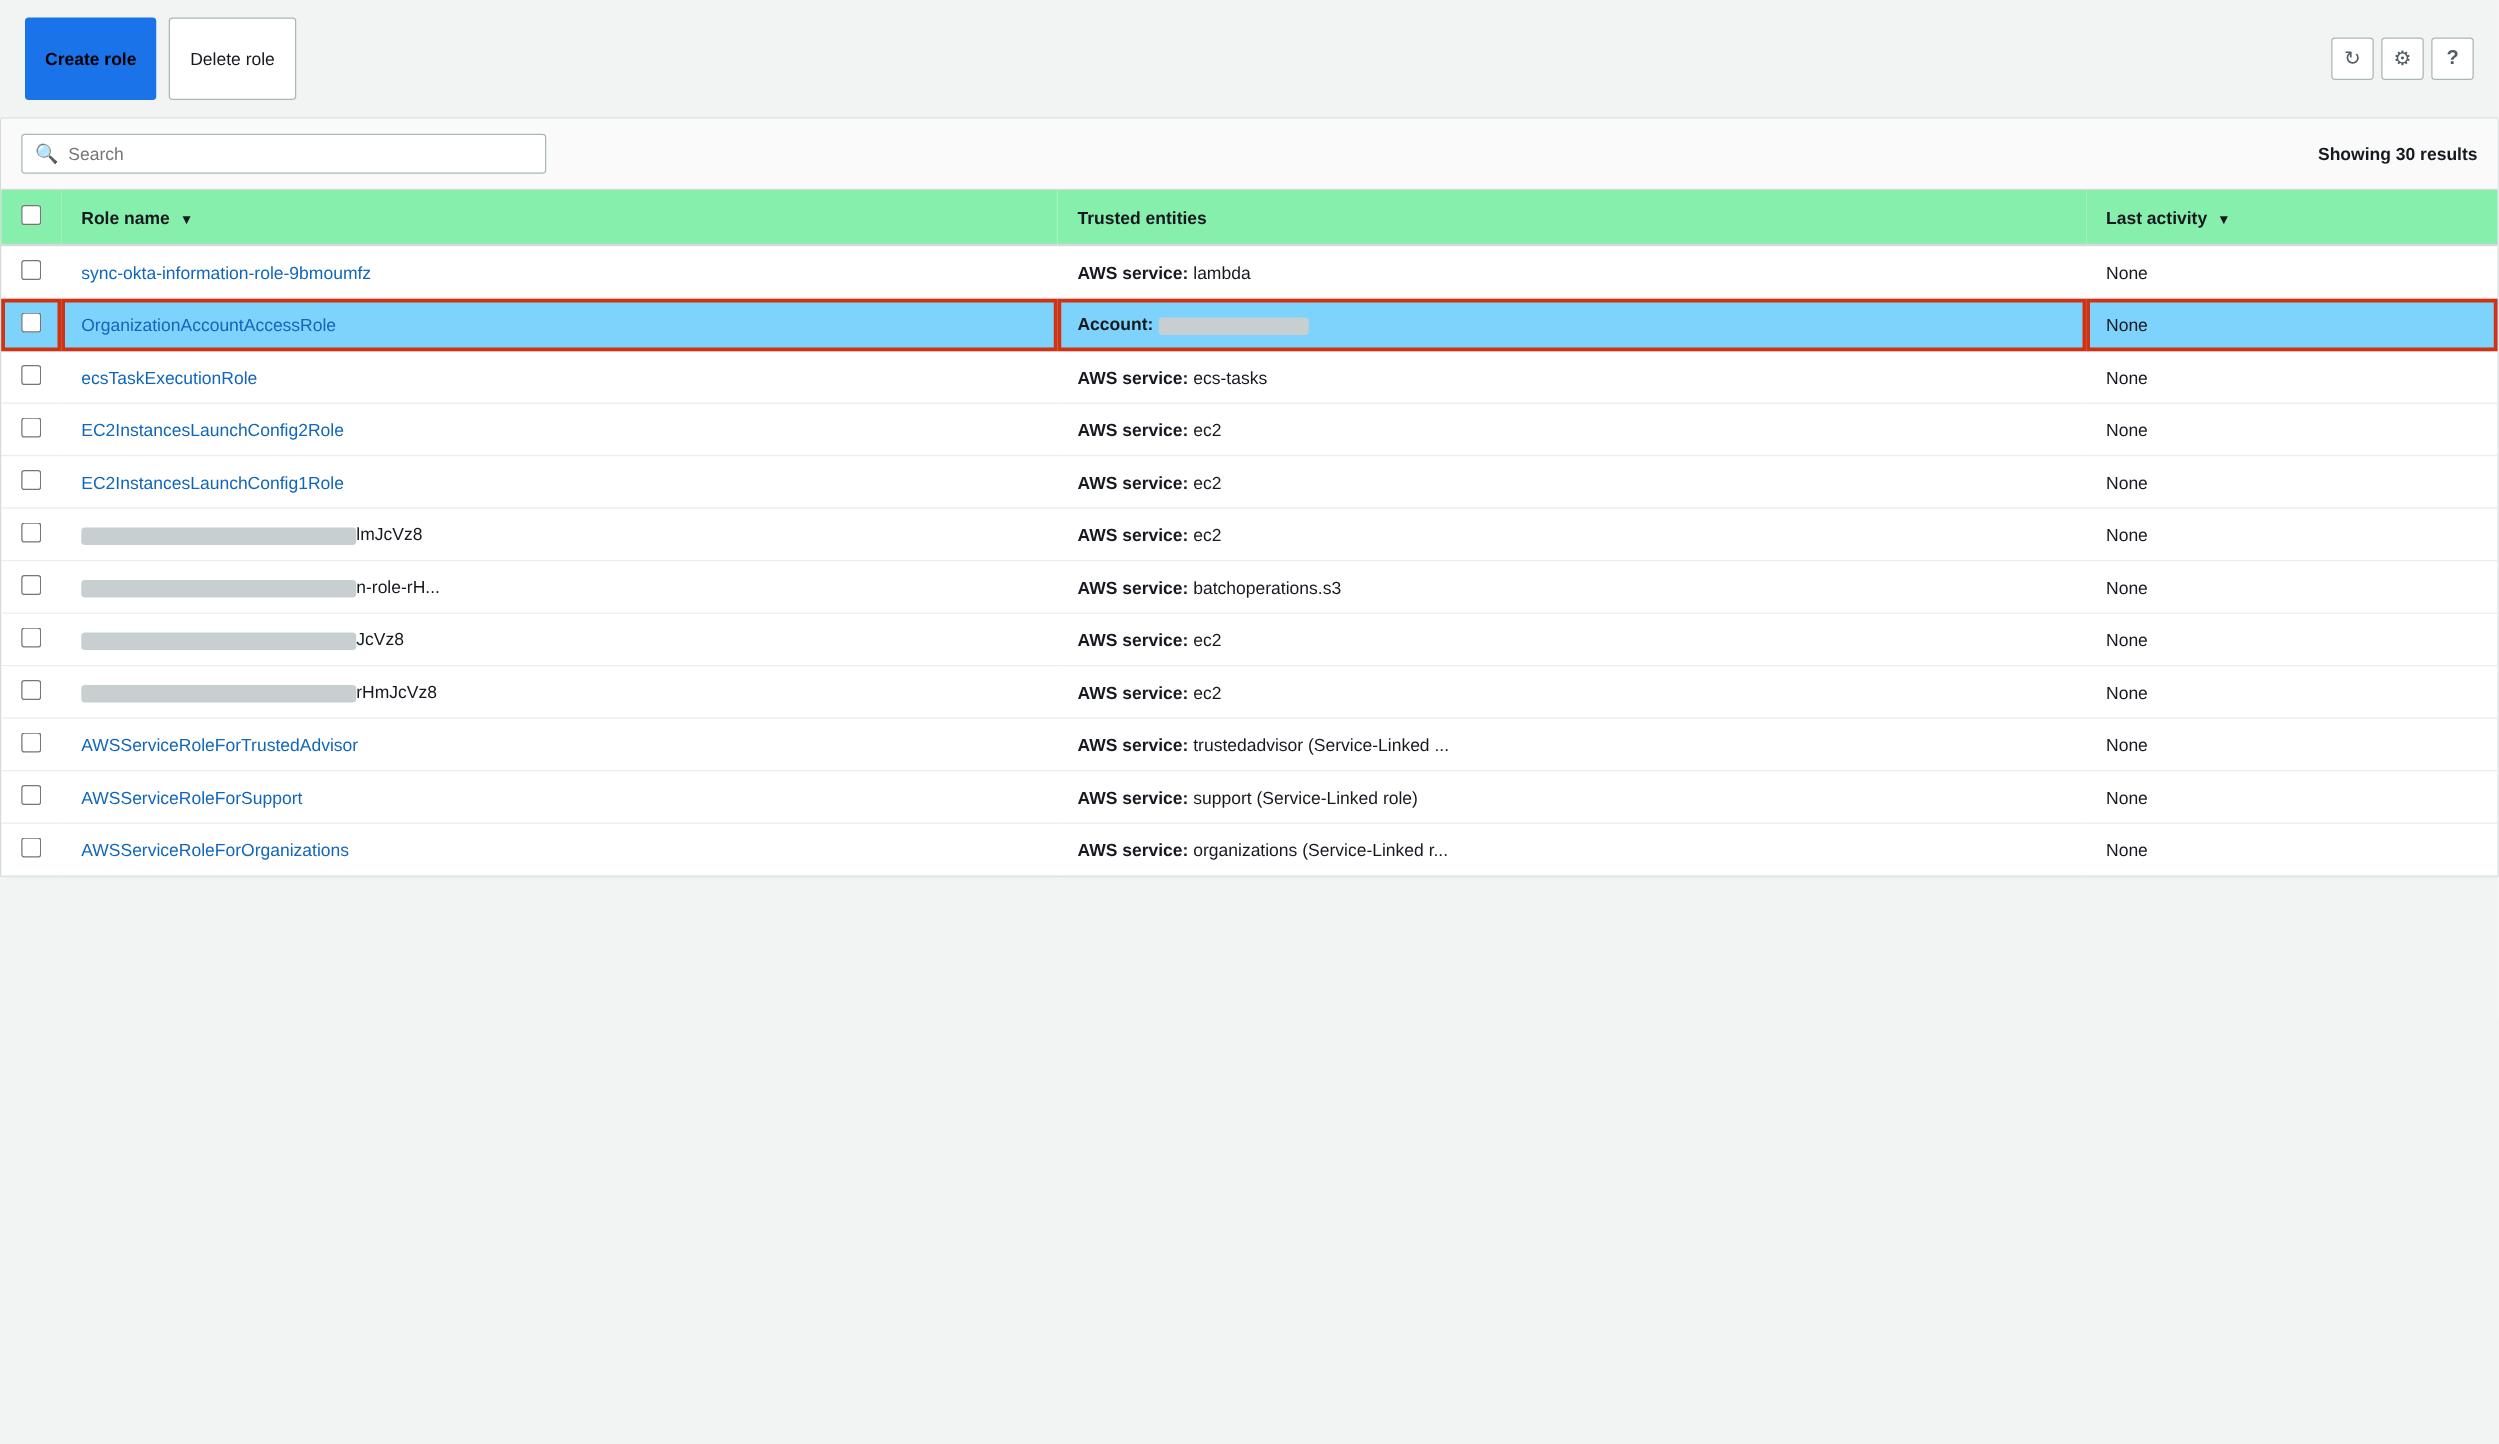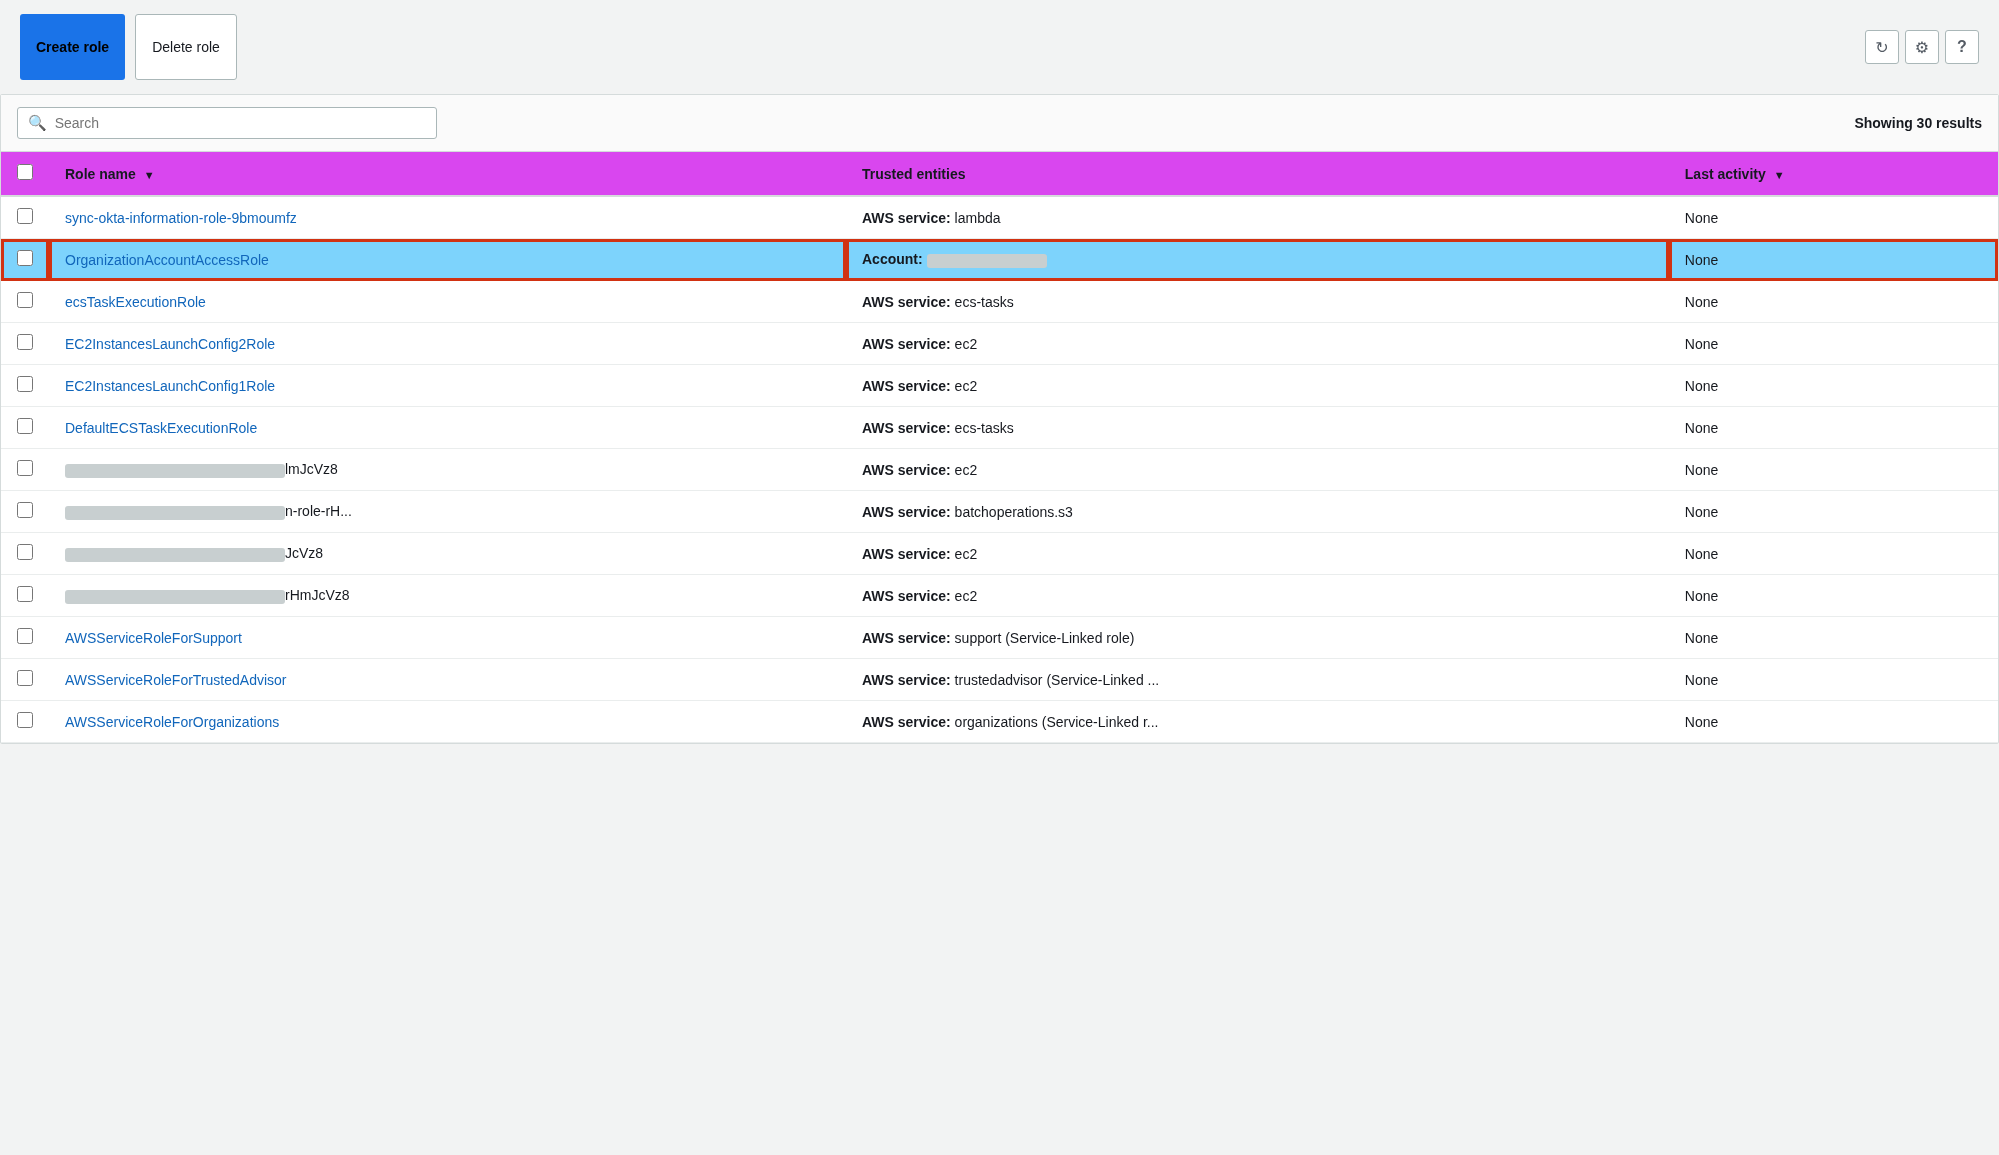--- a/index.html
+++ b/index.html
@@ -111,21 +111,21 @@
       font-weight: 700;
       color: #16191f;
     }
 
     table {
       width: 100%;
       border-collapse: collapse;
     }
 
     thead tr {
-      background: #d946ef;
+      background: #86efac;
       border-bottom: 2px solid #d5dbdb;
     }
 
     th {
       padding: 12px 16px;
       text-align: left;
       font-weight: 700;
       font-size: 14px;
       color: #16191f;
       white-space: nowrap;
@@ -271,26 +271,20 @@
           <td class="last-activity">None</td>
         </tr>
         <tr>
           <td class="checkbox-col"><input type="checkbox" style=""></td>
           <td><a class="role-link" href="#">EC2InstancesLaunchConfig1Role</a></td>
           <td class="trusted-entity"><strong>AWS service: </strong><span>ec2</span></td>
           <td class="last-activity">None</td>
         </tr>
         <tr>
           <td class="checkbox-col"><input type="checkbox" style=""></td>
-          <td><a class="role-link" href="#">DefaultECSTaskExecutionRole</a></td>
-          <td class="trusted-entity"><strong>AWS service: </strong><span>ecs-tasks</span></td>
-          <td class="last-activity">None</td>
-        </tr>
-        <tr>
-          <td class="checkbox-col"><input type="checkbox" style=""></td>
           <td><span class="blurred-text" style="width: 220px;">████████████</span><span>lmJcVz8</span></td>
           <td class="trusted-entity"><strong>AWS service: </strong><span>ec2</span></td>
           <td class="last-activity">None</td>
         </tr>
         <tr>
           <td class="checkbox-col"><input type="checkbox" style=""></td>
           <td><span class="blurred-text" style="width: 220px;">████████████</span><span>n-role-rH...</span></td>
           <td class="trusted-entity"><strong>AWS service: </strong><span>batchoperations.s3</span></td>
           <td class="last-activity">None</td>
         </tr>
@@ -301,28 +295,28 @@
           <td class="last-activity">None</td>
         </tr>
         <tr>
           <td class="checkbox-col"><input type="checkbox" style=""></td>
           <td><span class="blurred-text" style="width: 220px;">████████████</span><span>rHmJcVz8</span></td>
           <td class="trusted-entity"><strong>AWS service: </strong><span>ec2</span></td>
           <td class="last-activity">None</td>
         </tr>
         <tr>
           <td class="checkbox-col"><input type="checkbox" style=""></td>
+          <td><a class="role-link" href="#">AWSServiceRoleForTrustedAdvisor</a></td>
+          <td class="trusted-entity"><strong>AWS service: </strong><span>trustedadvisor (Service-Linked ...</span></td>
+          <td class="last-activity">None</td>
+        </tr>
+        <tr>
+          <td class="checkbox-col"><input type="checkbox" style=""></td>
           <td><a class="role-link" href="#">AWSServiceRoleForSupport</a></td>
           <td class="trusted-entity"><strong>AWS service: </strong><span>support (Service-Linked role)</span></td>
-          <td class="last-activity">None</td>
-        </tr>
-        <tr>
-          <td class="checkbox-col"><input type="checkbox" style=""></td>
-          <td><a class="role-link" href="#">AWSServiceRoleForTrustedAdvisor</a></td>
-          <td class="trusted-entity"><strong>AWS service: </strong><span>trustedadvisor (Service-Linked ...</span></td>
           <td class="last-activity">None</td>
         </tr>
         <tr>
           <td class="checkbox-col"><input type="checkbox" style=""></td>
           <td><a class="role-link" href="#">AWSServiceRoleForOrganizations</a></td>
           <td class="trusted-entity"><strong>AWS service: </strong><span>organizations (Service-Linked r...</span></td>
           <td class="last-activity">None</td>
         </tr>
       </tbody>
   </table>

